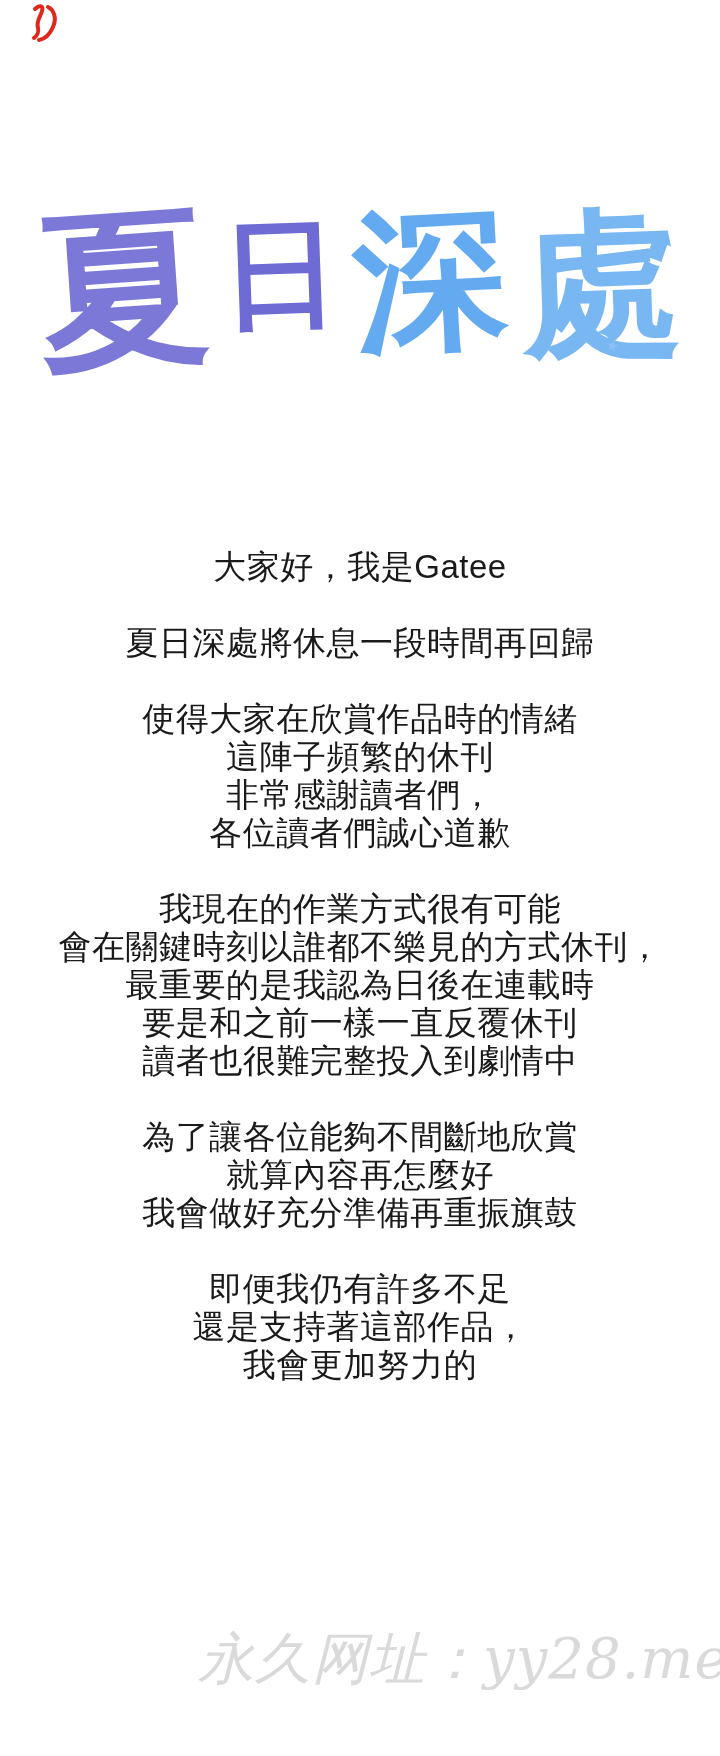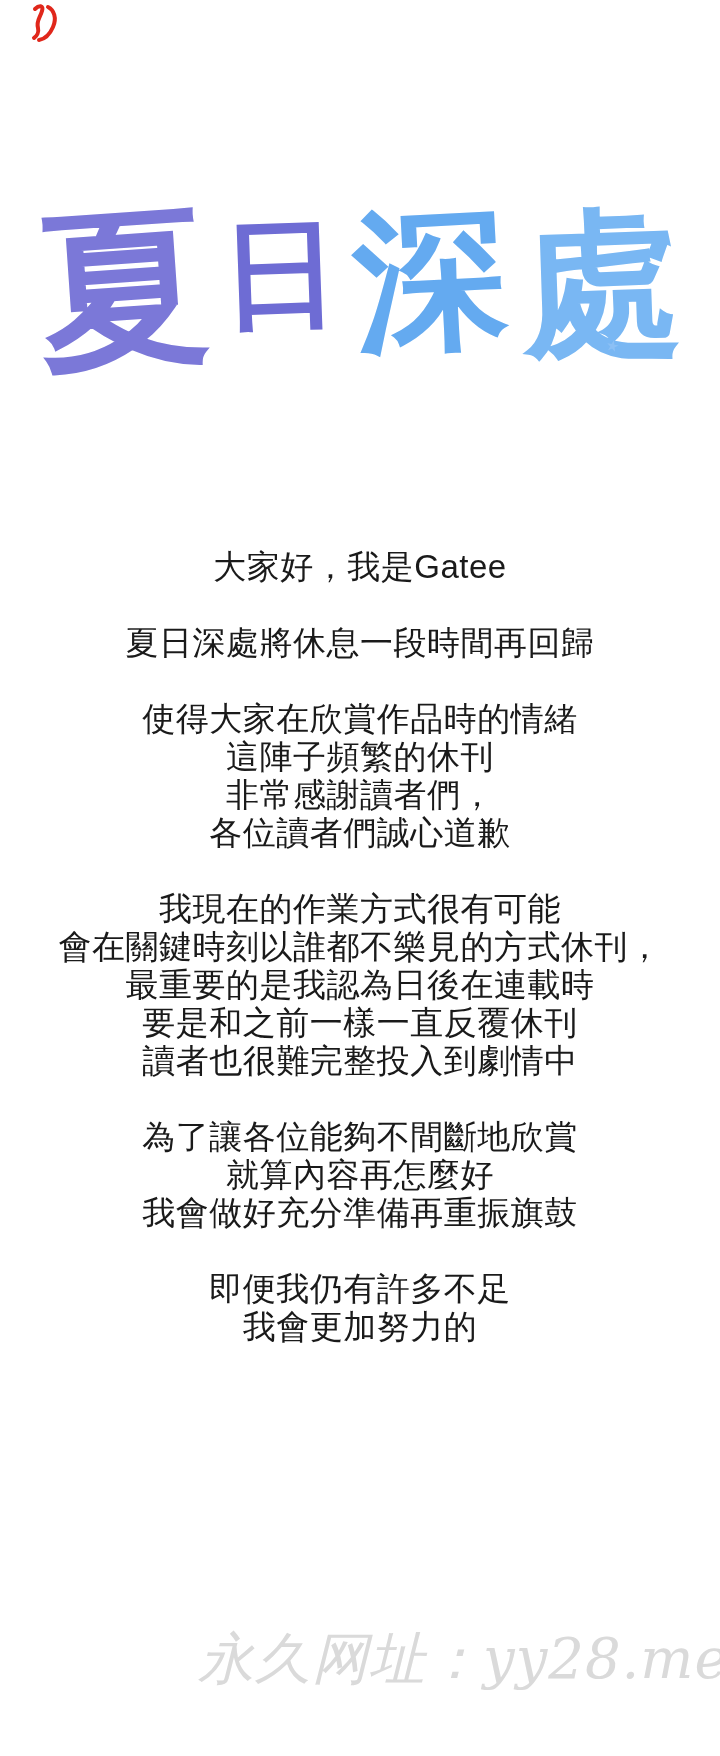--- a/index.html
+++ b/index.html
@@ -120,18 +120,19 @@
       <div class="msg-line">會在關鍵時刻以誰都不樂見的方式休刊，</div>
       <div class="msg-line">最重要的是我認為日後在連載時</div>
       <div class="msg-line">要是和之前一樣一直反覆休刊</div>
       <div class="msg-line">讀者也很難完整投入到劇情中</div>
       <div class="msg-line"></div>
       <div class="msg-line">為了讓各位能夠不間斷地欣賞</div>
       <div class="msg-line">就算內容再怎麼好</div>
       <div class="msg-line">我會做好充分準備再重振旗鼓</div>
       <div class="msg-line"></div>
       <div class="msg-line">即便我仍有許多不足</div>
+      <div class="msg-line">還是支持著這部作品，</div>
       <div class="msg-line">我會更加努力的</div>
     </div>
 
   <div class="watermark">永久网址：yy28.me</div>
 
 </div>
 
 </body></html>

